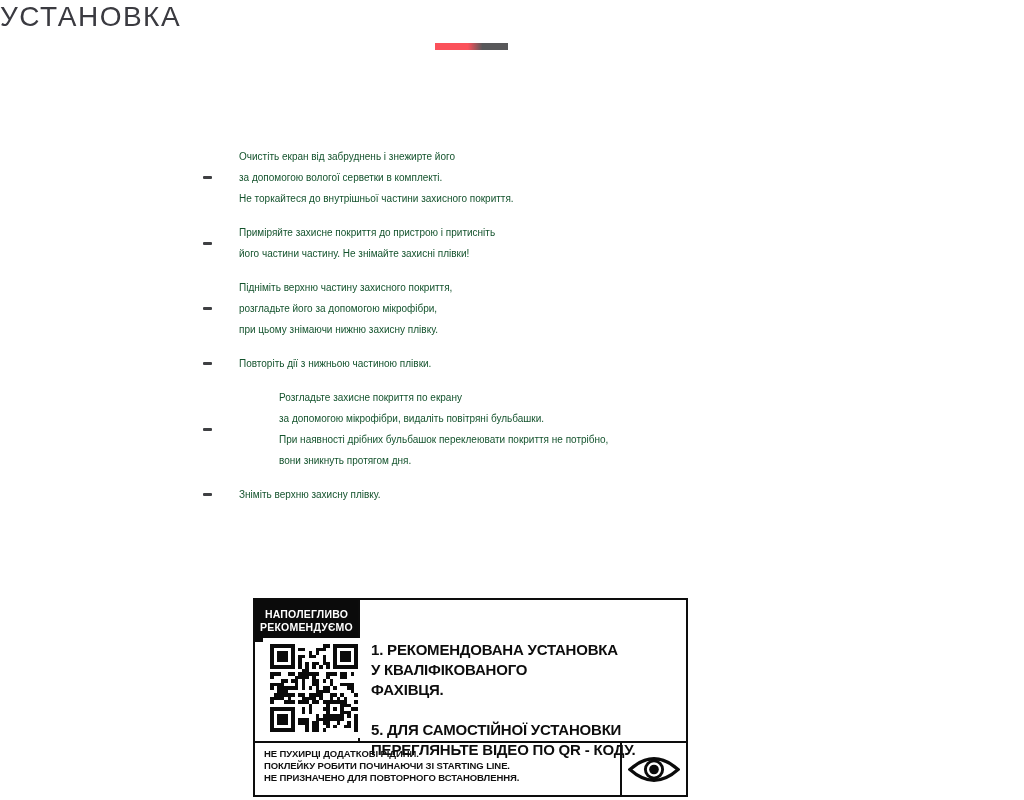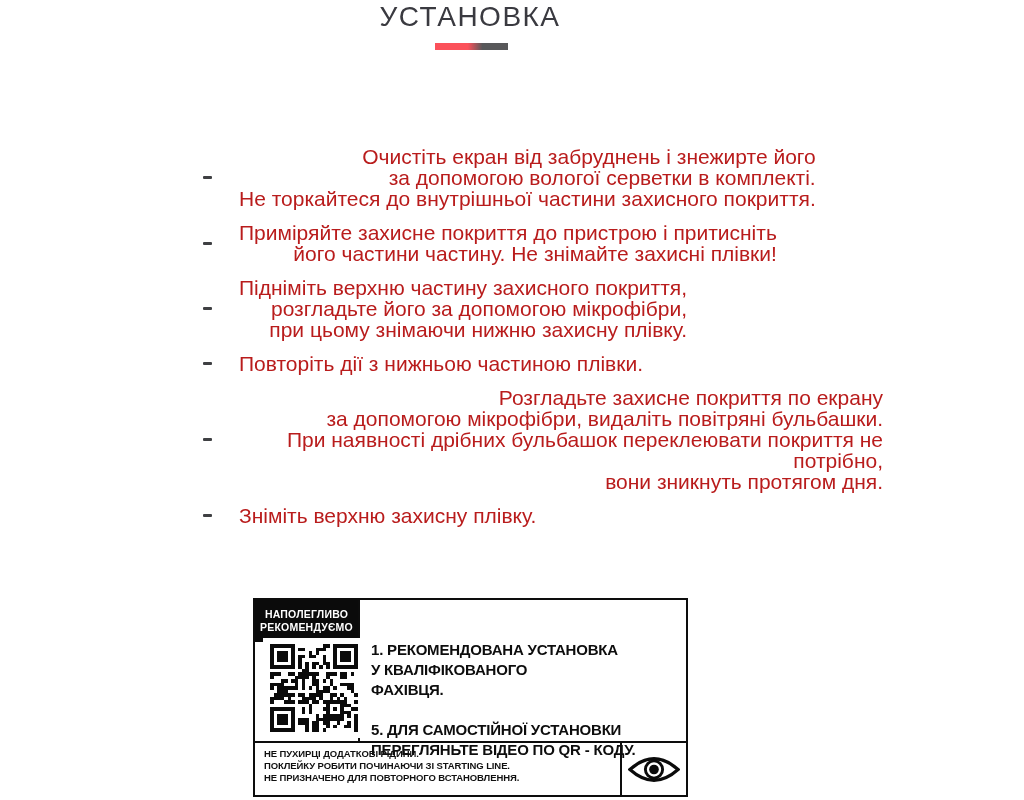--- a/index.html
+++ b/index.html
@@ -1,31 +1,31 @@
 <!DOCTYPE html>
 <html><head>
 <meta charset="utf-8">
 <style>
   * { margin:0; padding:0; box-sizing:border-box; }
   html,body { width:1024px; height:800px; background:#ffffff; overflow:hidden;
               font-family:"Liberation Sans", sans-serif; }
   .stage { position:relative; width:1024px; height:800px; background:#fff; }
 
   
-  .title-wrap { position:absolute; left:0; top:0; width:940px; text-align:center; }
+  .title-wrap { position:absolute; left:0; top:0; width:940px; text-align:left; }
   .page-title { font-size:28px; font-weight:500; color:#3a3a40; letter-spacing:1.5px; line-height:34px; }
   .title-underline { position:absolute; left:435px; top:43px; width:73px; height:7px;
       background:linear-gradient(90deg,#fb515a 0%,#fb515a 45%,#58585a 65%,#58585a 100%); }
 
   
   .steps { position:absolute; left:203px; top:146px; width:680px; }
   .step { display:flex; align-items:center; margin-bottom:13px; }
-  .step.gap { margin-top:4px; }
+  .step.gap { margin-top:4px;gap:40px; }
   .dash { width:9px; height:3px; background:#3f4043; border-radius:1px; margin-right:27px; flex:0 0 auto; }
-  .step-text { font-size:21px; line-height:21px; color:#b91c1c; white-space:pre-line;text-align:right; }
+  .step-text { font-size:10px; line-height:21px; color:#14532d; white-space:pre-line; }
 
   
   .reco { position:absolute; left:253px; top:598px; width:435px; height:199px;
           border:2px solid #0d0d0d; background:#fff; display:flex; flex-direction:column; }
   .reco-top { display:flex; height:141px; }
   .qr-cell { width:105px; border-right:2px solid #0d0d0d; position:relative; background:#fff; }
   .badge-band { position:absolute; left:0; top:0; right:0; height:42px; background:#0b0b0b;
       color:#fff; font-size:10.5px; font-weight:700; letter-spacing:.2px; text-align:center;
       line-height:13px; padding-top:8px; white-space:pre-line; }
   .qr-panel { position:absolute; left:8px; top:38px; width:101px; height:100px; background:#fff;

